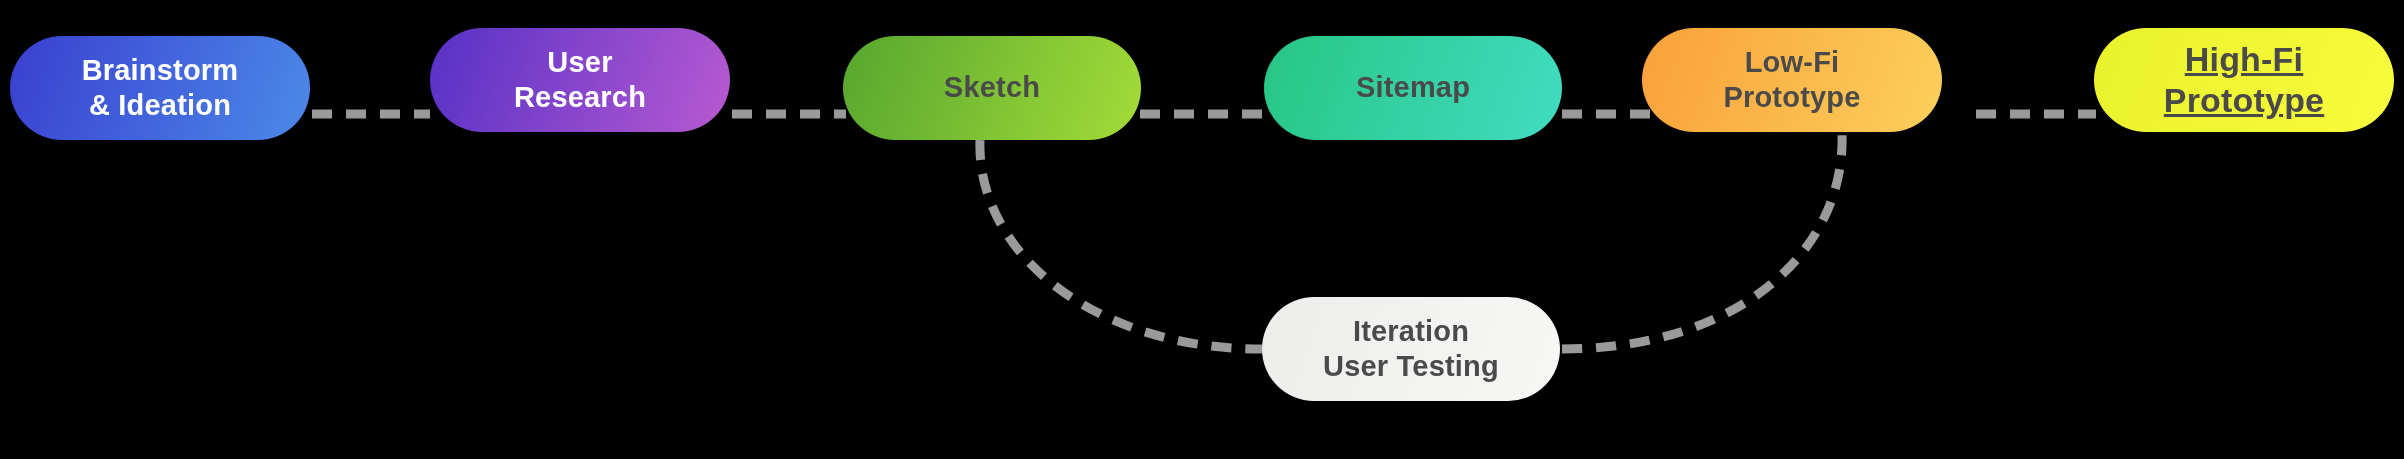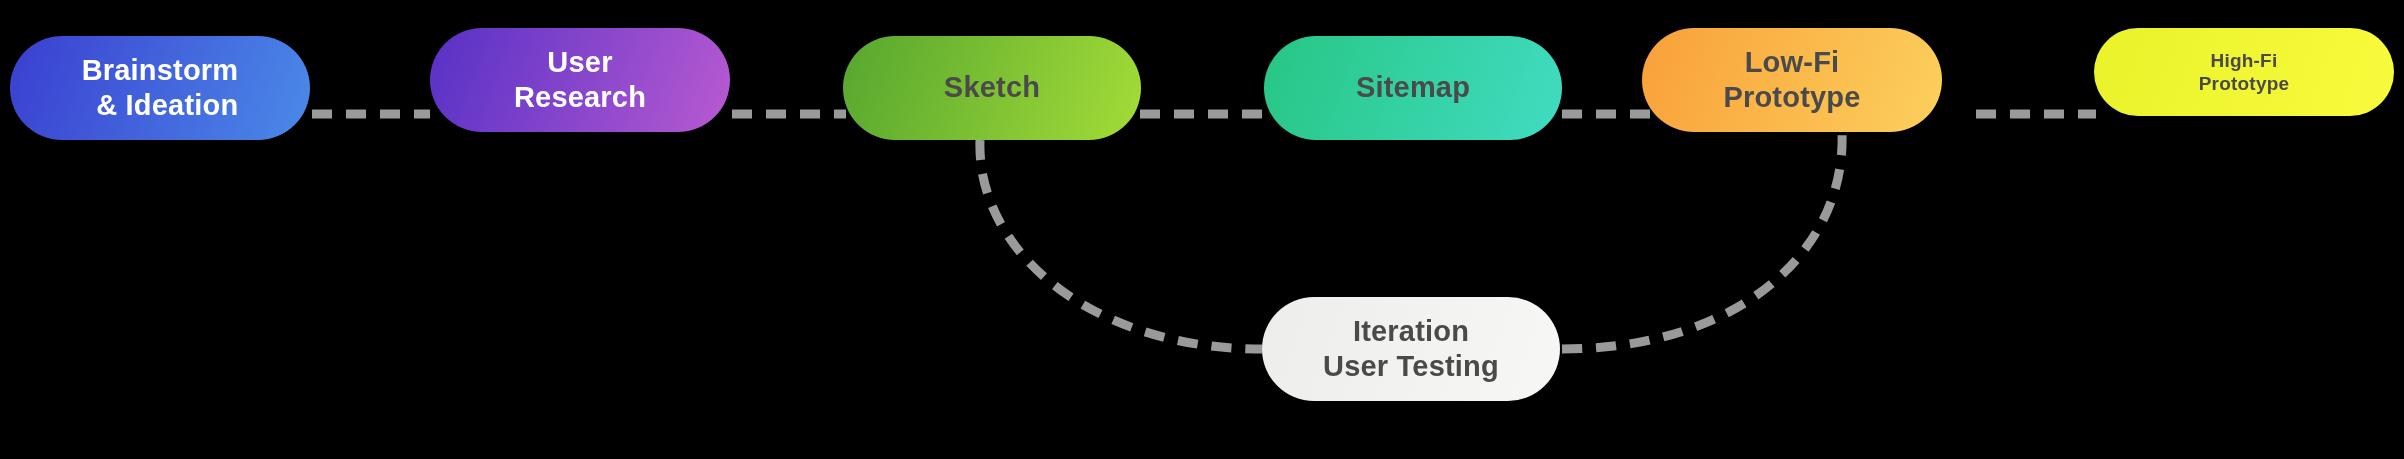--- a/index.html
+++ b/index.html
@@ -37,26 +37,26 @@
     font-weight: bold;
     letter-spacing: 0.2px;
     z-index: 5;
   }
   .node .label {
     white-space: pre-line;
     display: block;
   }
 
   
-  #node-brainstorm   { left: 10px;   top: 36px;  width: 300px; height: 104px; font-size: 29px; text-align: right; }
+  #node-brainstorm   { left: 10px;   top: 36px;  width: 300px; height: 104px; font-size: 29px; }
   #node-user-research{ left: 430px;  top: 28px;  width: 300px; height: 104px; font-size: 29px; }
   #node-sketch       { left: 843px;  top: 36px;  width: 298px; height: 104px; font-size: 29px; }
   #node-sitemap      { left: 1264px; top: 36px;  width: 298px; height: 104px; font-size: 29px; }
   #node-lowfi        { left: 1642px; top: 28px;  width: 300px; height: 104px; font-size: 29px; }
-  #node-highfi       { left: 2094px; top: 28px;  width: 300px; height: 88px; font-size: 19px; }
+  #node-highfi       { left: 2094px; top: 28px;  width: 300px; height: 104px; font-size: 34px; text-decoration: underline; }
   #node-iteration    { left: 1262px; top: 297px; width: 298px; height: 104px; font-size: 29px; align-items: center; }
 </style>
 </head>
 <body>
 
 <div id="canvas">
 
   <svg id="edges" viewBox="0 0 2404 459" width="2404" height="459" xmlns="http://www.w3.org/2000/svg">
     <g fill="none" stroke="#9a9a9a" stroke-width="9" stroke-dasharray="20 14" stroke-linecap="butt">
       <line x1="312" y1="114" x2="430" y2="114"></line>

